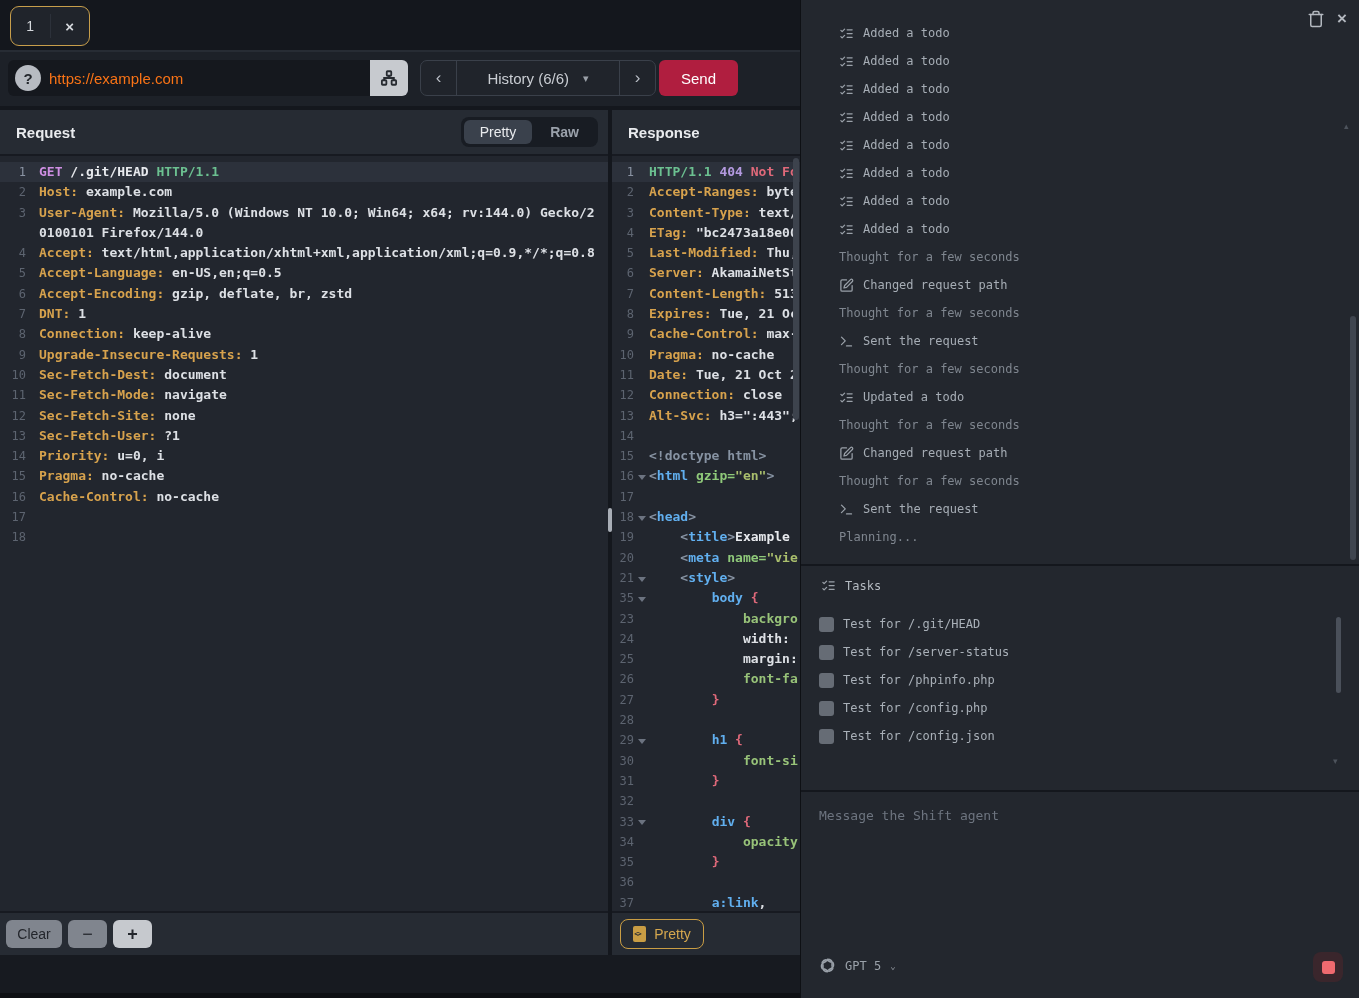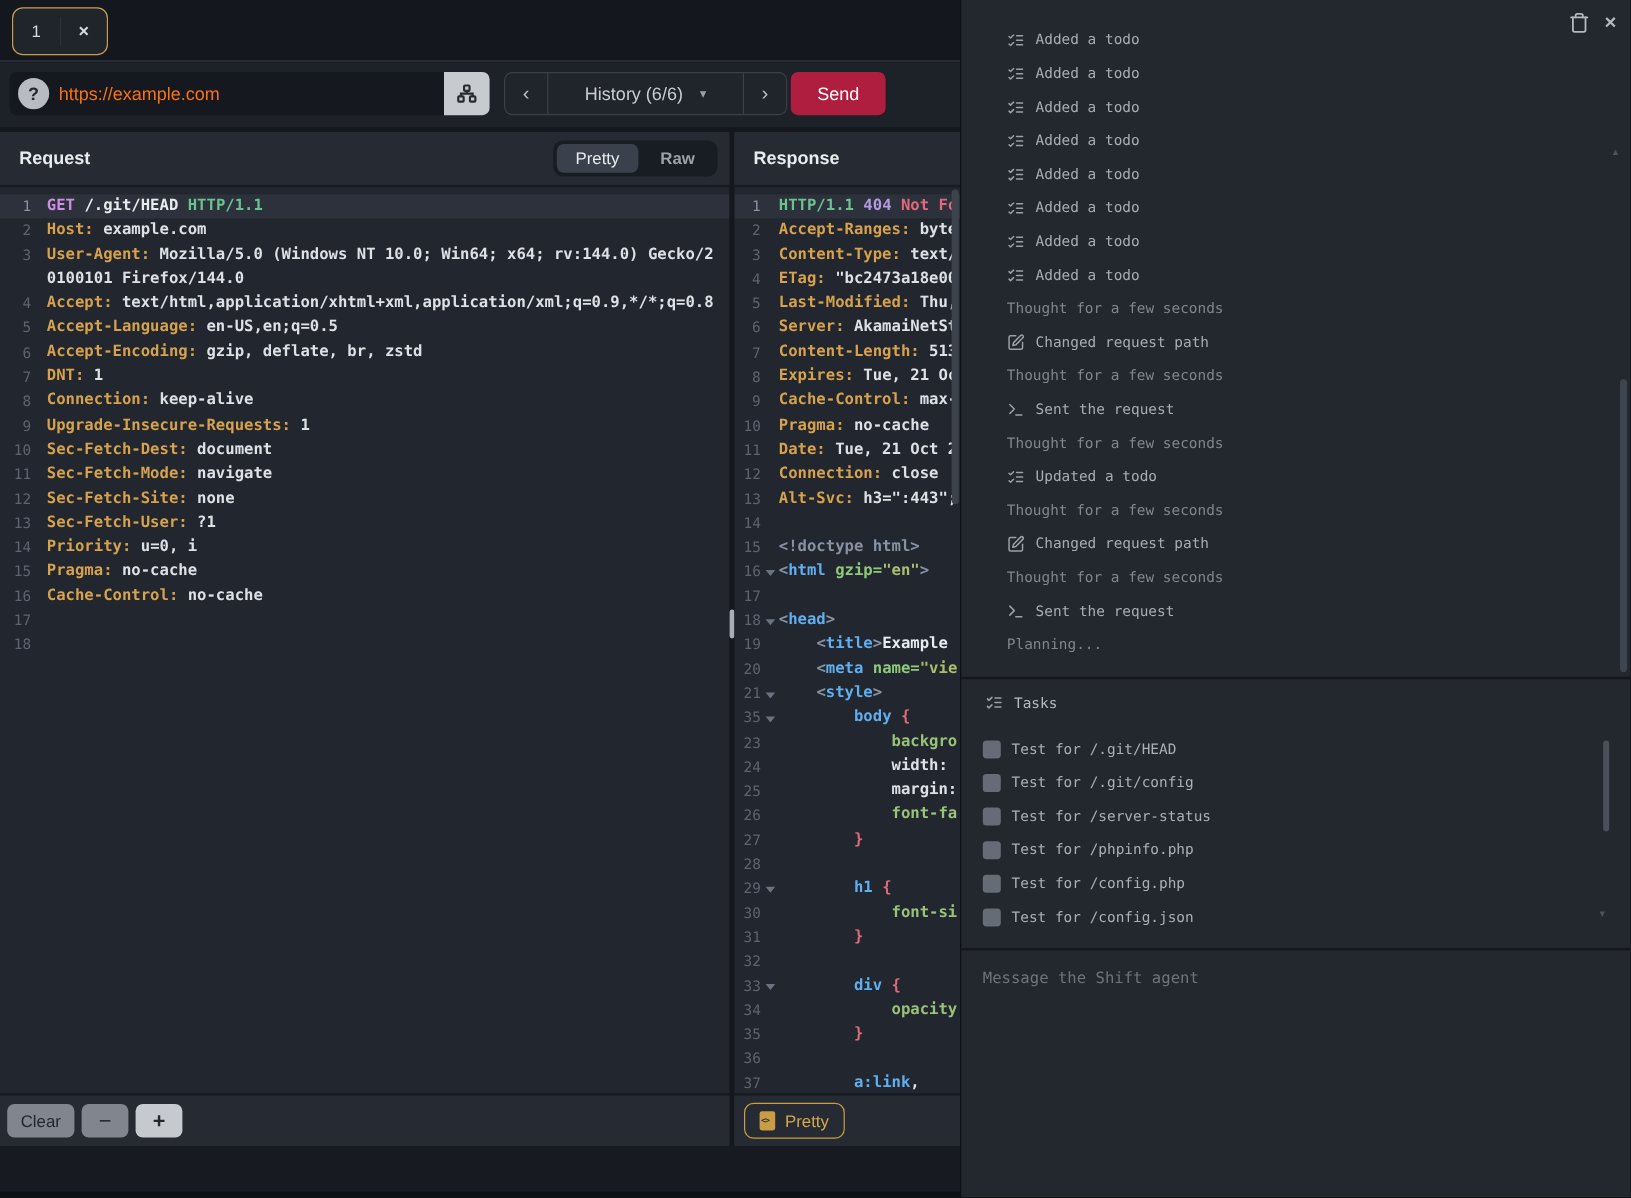--- a/index.html
+++ b/index.html
@@ -436,24 +436,20 @@
         </svg>
         <span>Tasks</span>
       </div>
       <div class="tasklist" id="task-list">
           <div class="taskitem">
             <span class="checkbox"></span>
             <span>Test for /.git/HEAD</span>
           </div>
           <div class="taskitem">
             <span class="checkbox"></span>
-            <span>Test for /.git/config</span>
-          </div>
-          <div class="taskitem">
-            <span class="checkbox"></span>
             <span>Test for /server-status</span>
           </div>
           <div class="taskitem">
             <span class="checkbox"></span>
             <span>Test for /phpinfo.php</span>
           </div>
           <div class="taskitem">
             <span class="checkbox"></span>
             <span>Test for /config.php</span>
           </div>
@@ -465,14 +461,32 @@
       <div class="scrollthumb" style="left:535px;top:51px;width:5px;height:76px;background:#4a505a;"></div>
       <span class="tinycaret" style="left:532px;top:190px;">▾</span>
     </div>
 
     <div class="hdivider" style="top:790px;"></div>
 
     <div class="composer">
       <span class="placeholder">Message the Shift agent</span>
     </div>
 
+    <div class="botbar">
+      <div class="modelsel">
+        <svg width="17" height="17" viewBox="0 0 16 16" fill="none" stroke="currentColor" stroke-width="1.5" stroke-linecap="round">
+          <g id="petals"></g>
+          <path d="M8 2.2c2.6 0 4.3 1.4 4.3 3.6v2.9"></path>
+          <path d="M13 5.1c1.3 2.2.7 4.4-1.2 5.5L9.3 12"></path>
+          <path d="M13 10.9c-1.3 2.2-3.5 2.9-5.4 1.8l-2.5-1.4"></path>
+          <path d="M8 13.8c-2.6 0-4.3-1.4-4.3-3.6V7.3"></path>
+          <path d="M3 10.9C1.7 8.7 2.3 6.5 4.2 5.4L6.7 4"></path>
+          <path d="M3 5.1c1.3-2.2 3.5-2.9 5.4-1.8l2.5 1.4"></path>
+        </svg>
+        <span>GPT 5</span>
+        <span class="caret" style="font-size:9px;">⌄</span>
+      </div>
+      <div class="stopbtn">
+        <div class="stopsq"></div>
+      </div>
+    </div>
   </div>
 </div>
 
 </body></html>

